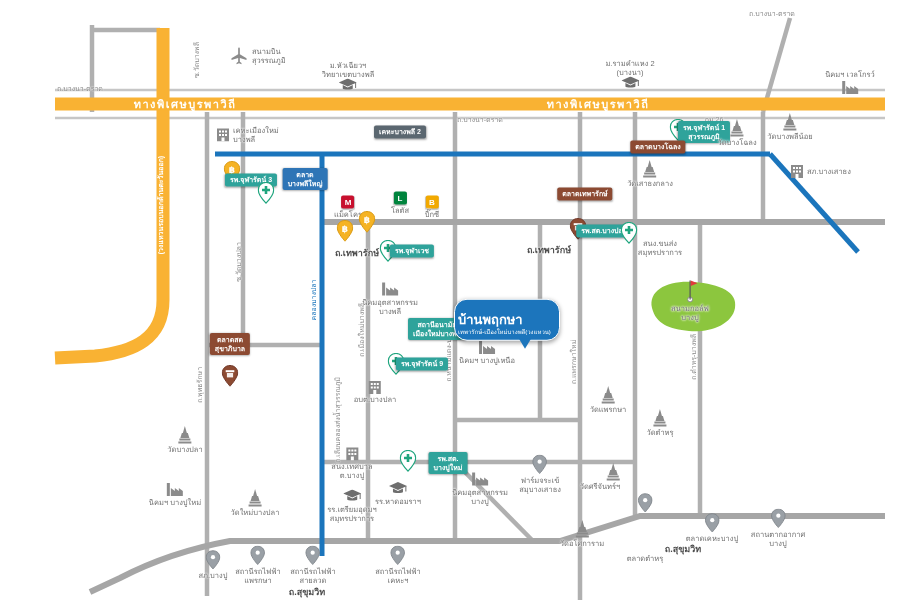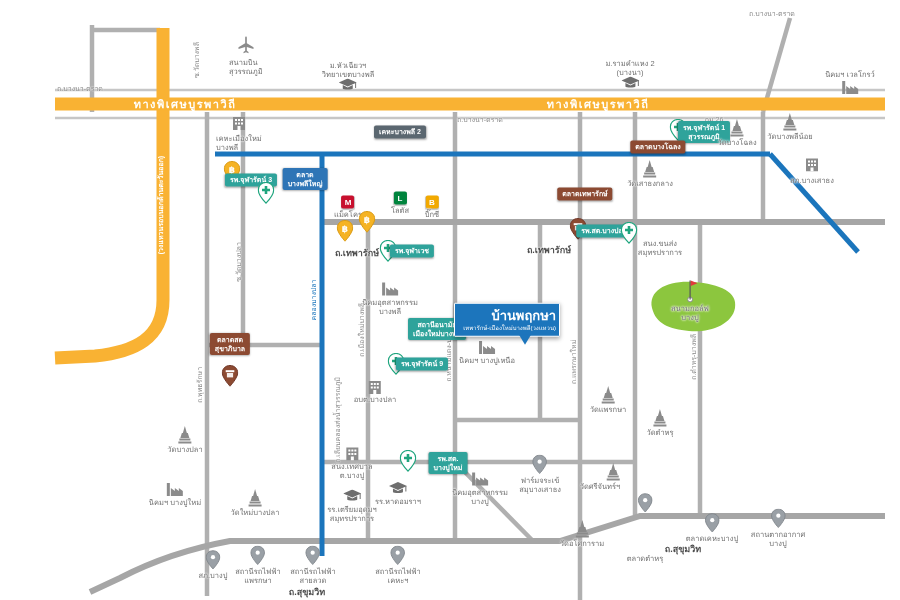--- a/index.html
+++ b/index.html
@@ -8,27 +8,27 @@
   #roads{position:absolute;left:0;top:0;z-index:1;}
   #labels,#markers{position:absolute;left:0;top:0;width:100%;height:100%;z-index:3;pointer-events:none;}
   .rl{position:absolute;transform:translate(-50%,-50%);white-space:pre-line;text-align:center;z-index:2;}
   .rl.hw{color:#fff;font-weight:bold;font-size:11px;letter-spacing:1.5px;}
   .rl.hwsm{color:#fff;font-weight:bold;font-size:7px;line-height:1.5;}
   .rl.md{color:#4a4a4a;font-weight:bold;font-size:9px;text-shadow:0 0 2px #fff,0 0 2px #fff;margin-top:42px;}
   .rl.sm{color:#8a8a8a;font-size:7px;text-shadow:0 0 2px #fff,0 0 2px #fff;}
   .rl.smb{color:#1B75BC;font-size:7px;text-shadow:0 0 2px #fff;}
   .marker{position:absolute;display:flex;flex-direction:column;align-items:center;transform:translate(-50%,-50%);z-index:4;}
   .marker.above{flex-direction:column-reverse;margin-left:28px;}
-  .marker.right{flex-direction:column;gap:3px;transform:translate(-8px,-50%);}
+  .marker.right{flex-direction:row;gap:3px;transform:translate(-8px,-50%);}
   .marker.right .mlabel{text-align:left;}
   .mlabel{font-size:7.5px;color:#6e6e6e;text-align:center;white-space:pre-line;line-height:1.2;margin-top:1px;text-shadow:0 0 2px #fff,0 0 2px #fff,0 0 3px #fff;}
   .sign{color:#fff;font-size:7px;font-weight:bold;line-height:1.3;padding:2px 5px;border-radius:2px;white-space:pre-line;text-align:center;box-shadow:0 1px 2px rgba(0,0,0,.3);}
   .brandbox{width:13px;height:13px;border-radius:2px;color:#fff;font-weight:bold;font-size:8px;display:flex;align-items:center;justify-content:center;box-shadow:0 1px 1px rgba(0,0,0,.25);}
   .micon{line-height:0;}
-  #callout{position:absolute;left:507px;top:320px;transform:translate(-50%,-50%);width:98px;background:#1C75BC;border:1px solid #ffffff;border-radius:1px;box-shadow:0 2px 4px rgba(0,0,0,.35);text-align:right;padding:5px 3px 4px 3px;z-index:6;}
+  #callout{position:absolute;left:507px;top:320px;transform:translate(-50%,-50%);width:98px;background:#1C75BC;border:1px solid #ffffff;border-radius:13px;box-shadow:0 2px 4px rgba(0,0,0,.35);text-align:left;padding:13px 3px 4px 3px;z-index:6;}
   #callout .co-title{color:#fff;font-weight:bold;font-size:13px;line-height:1.1;}
   #callout .co-sub{color:#fff;font-size:6px;margin-top:2px;line-height:1.2;}
   #callout .co-tip{position:absolute;left:64px;bottom:-9px;width:0;height:0;border-left:6px solid transparent;border-right:6px solid transparent;border-top:10px solid #1C75BC;}
 </style>
 </head>
 <body>
 
 <div id="map">
 
   <svg id="roads" width="900" height="600" viewBox="0 0 900 600">

